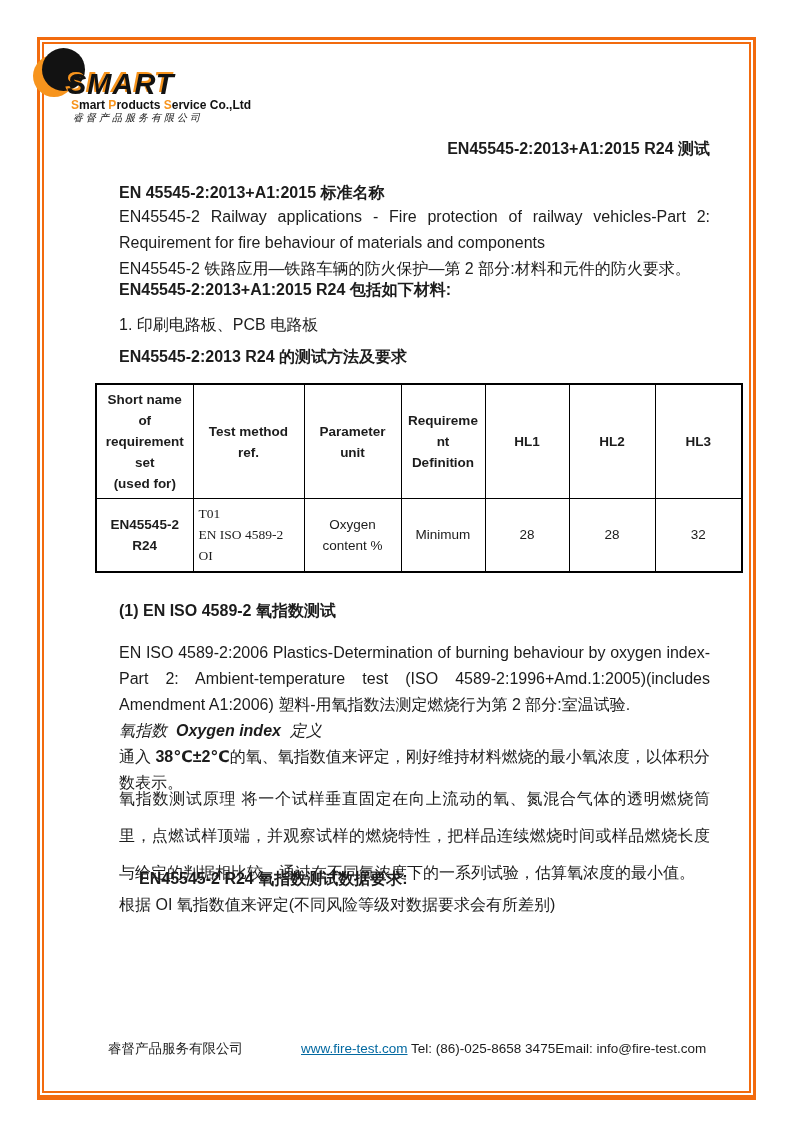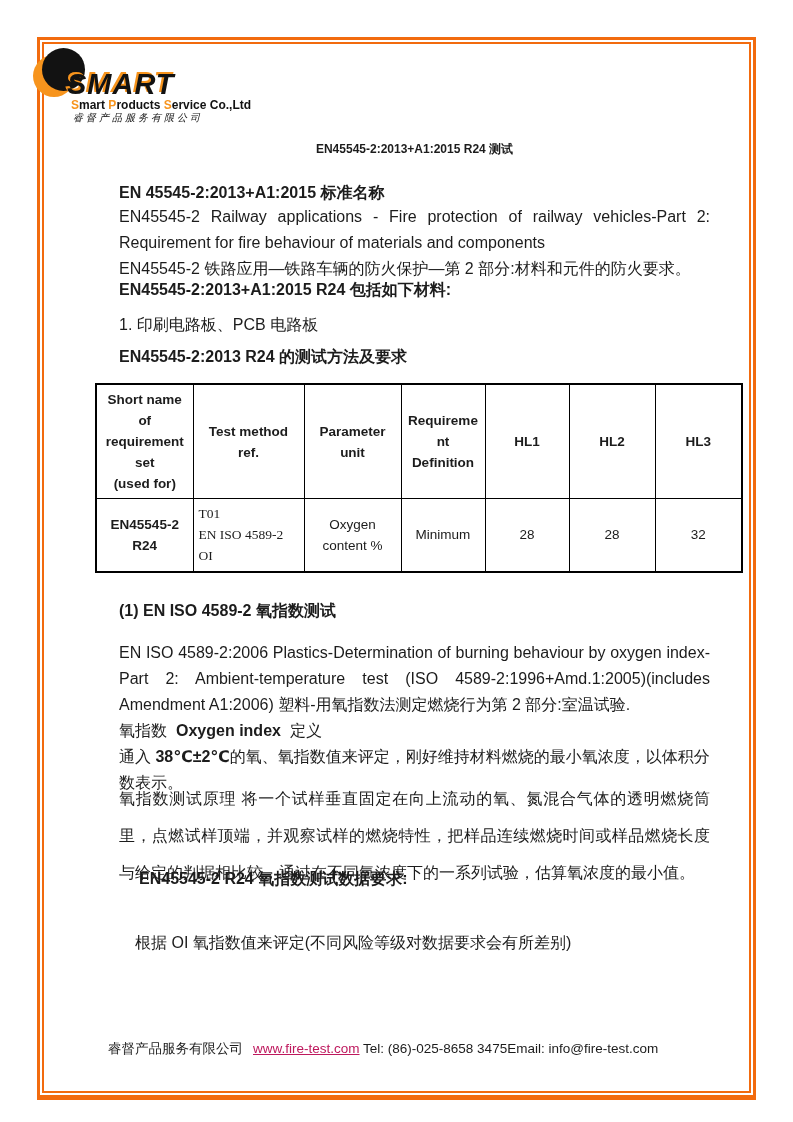--- a/index.html
+++ b/index.html
@@ -26,34 +26,34 @@
   .logo-sub .oi { color:#F7941D; }
   .logo-cn { position:absolute; left:33px; top:65px; font-size:10px; font-style:italic;
              font-family:"Liberation Serif","DejaVu Serif",serif; letter-spacing:3px;
              color:#121212; white-space:nowrap; }
 
   
   .blk { position:absolute; left:119px; width:591px; font-size:16px; line-height:26px; }
   .bold { font-weight:bold; }
   .just { text-align:justify; }
 
-  .title   { top:136px; text-align:center; font-size:12px; font-weight:bold; }
+  .title   { top:136px; text-align:right; font-size:16px; font-weight:bold; }
   .h-std   { top:180px; }
   .p-std-en{ top:204px; }
   .p-std-cn{ top:256px; }
   .h-mat   { top:277px; }
   .p-mat   { top:312px; }
   .h-tbl   { top:344px; }
   .h-oxy   { top:598px; }
   .p-iso   { top:640px; }
-  .p-deflb { top:718px; }
+  .p-deflb { top:718px;font-style:italic; }
   .p-def   { top:744px; }
   .p-prin  { top:780px; line-height:37px; }
   .h-req   { top:866px;margin-left:20px; }
-  .p-req   { top:930px;margin-left:16px; }
+  .p-req   { top:892px; }
 
   .gap-r { margin-right:9px; }
 
   
   .table-wrap { position:absolute; left:95px; top:383px; width:646px; }
   table { width:100%; border-collapse:collapse; table-layout:fixed;
           border:2px solid #000; font-size:13.5px; }
   col.c1{width:97px;} col.c2{width:111px;} col.c3{width:97px;} col.c4{width:84px;}
   col.c5{width:84px;} col.c6{width:86px;} col.c7{width:87px;}
   th,td { border:1px solid #000; text-align:center; vertical-align:middle;
@@ -61,21 +61,21 @@
   thead tr { height:105px; }
   tbody tr { height:73px; }
   th { font-weight:bold; white-space:pre-line; }
   td.preline { white-space:pre-line; }
   td.left { text-align:left;font-family:Liberation Serif, serif; }
   td.bold { font-weight:bold; }
 
   
   .footer { position:absolute; left:108px; top:1038px; width:620px; font-size:13.5px;
             line-height:22px; white-space:nowrap; }
-  .footer a { color:#be185d; text-decoration:underline; }
+  .footer a { color:#0369a1; text-decoration:underline;margin-left:48px; }
   .f-gap { margin-right:10px; }
   .f-gap-lg { }
 </style>
 </head>
 <body>
 
 <div class="frame-outer">
   <div class="frame-inner"></div>
 </div>
 

